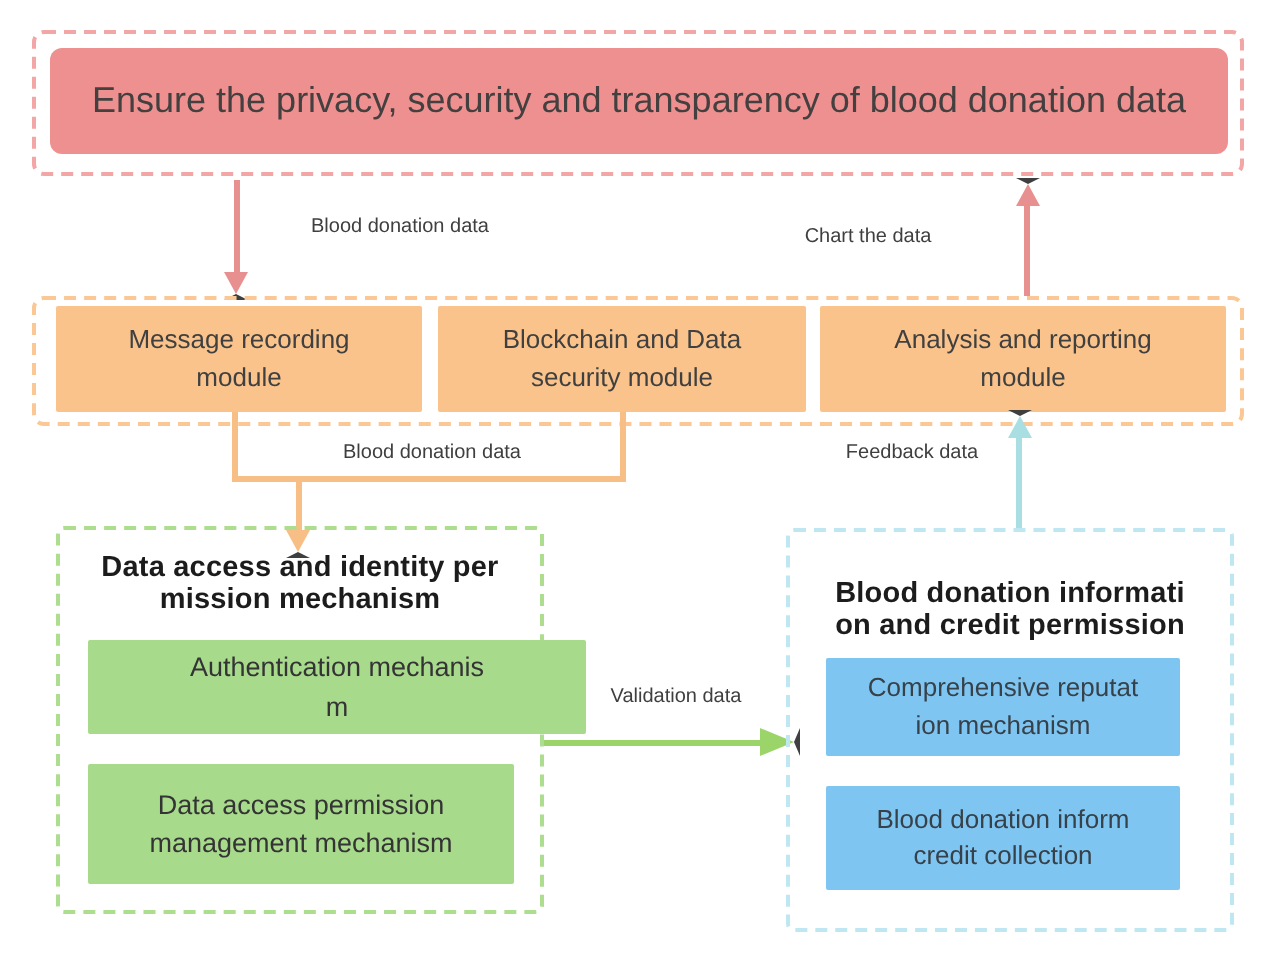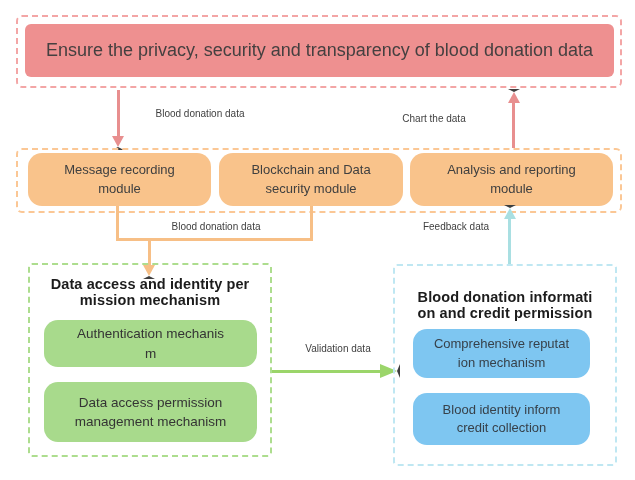--- a/index.html
+++ b/index.html
@@ -12,21 +12,21 @@
   
   .dashed{border:2px dashed;border-radius:6px;background:transparent;}
   .dash-red{border-color:var(--red-dash);}
   .dash-orange{border-color:var(--orange-dash);}
   .dash-green{border-color:var(--green-dash);border-radius:4px;}
   .dash-blue{border-color:var(--blue-dash);border-radius:4px;}
 
   
   .node{
     display:flex;flex-direction:column;align-items:center;justify-content:center;
-    text-align:center;border-radius:14px;font-size:13px;line-height:1.42;color:#404040;
+    text-align:center;border-radius:1px;font-size:13px;line-height:1.42;color:#404040;
   }
   .node-red{background:var(--red-fill);border-radius:6px;font-size:18px;color:#454040;}
   .node-orange{background:var(--orange-fill);}
   .node-green{background:var(--green-fill);font-size:13.5px;color:#343434;}
   .node-blue{background:var(--blue-fill);color:#37414a;}
 
   
   .flow-label{
     font-size:10px;color:#3f3f3f;text-align:center;white-space:nowrap;
     display:flex;align-items:center;justify-content:center;
@@ -92,21 +92,21 @@
 
   <div class="abs flow-label" style="left:403px;top:218px;width:106px;height:17px;">Feedback data</div>
   <div class="abs head head-up-teal" style="left:504px;top:205px;"></div>
   <div class="abs line-teal" style="left:508px;top:215px;width:3px;height:49px;"></div>
 
   <div class="abs dashed dash-green" style="left:28px;top:263px;width:244px;height:194px;"></div>
   <div class="abs group-title" style="left:34px;top:276px;width:232px;">
     <div>Data access and identity per</div>
     <div>mission mechanism</div>
   </div>
-  <div class="abs node node-green" style="left:44px;top:320px;width:213px;height:47px;">
+  <div class="abs node node-green" style="left:44px;top:320px;width:249px;height:47px;">
     <span>Authentication mechanis</span>
     <span>m</span>
   </div>
   <div class="abs node node-green" style="left:44px;top:382px;width:213px;height:60px;">
     <span>Data access permission</span>
     <span>management mechanism</span>
   </div>
 
   <div class="abs line-green" style="left:272px;top:370px;width:110px;height:3px;"></div>
   <div class="abs head head-right-green" style="left:380px;top:364px;"></div>
@@ -115,17 +115,17 @@
   <div class="abs dashed dash-blue" style="left:393px;top:264px;width:224px;height:202px;"></div>
   <div class="abs group-title" style="left:398px;top:289px;width:214px;">
     <div>Blood donation informati</div>
     <div>on and credit permission</div>
   </div>
   <div class="abs node node-blue" style="left:413px;top:329px;width:177px;height:49px;">
     <span>Comprehensive reputat</span>
     <span>ion mechanism</span>
   </div>
   <div class="abs node node-blue" style="left:413px;top:393px;width:177px;height:52px;">
-    <span>Blood identity inform</span>
+    <span>Blood donation inform</span>
     <span>credit collection</span>
   </div>
 
 </div>
 
 </body></html>

